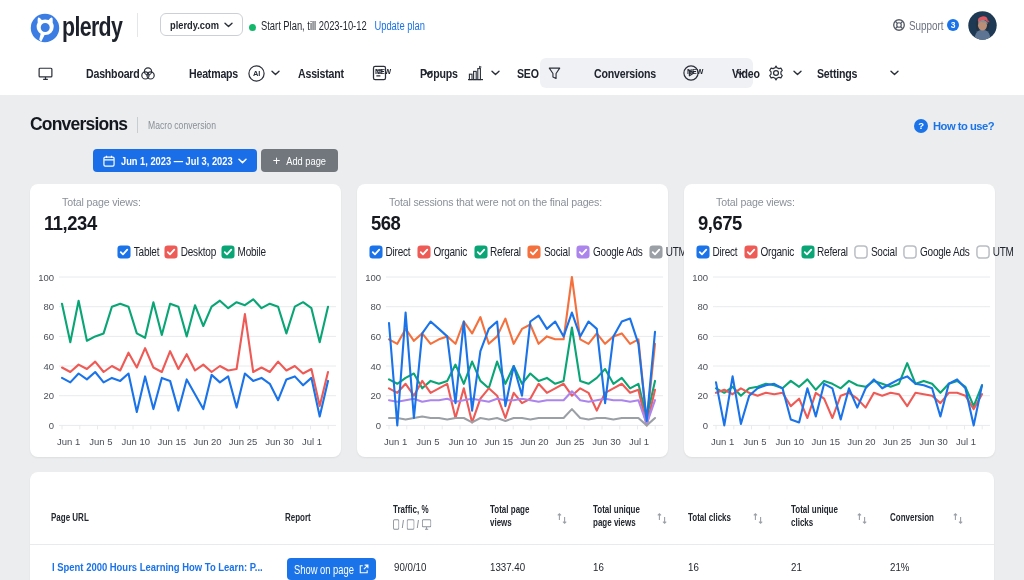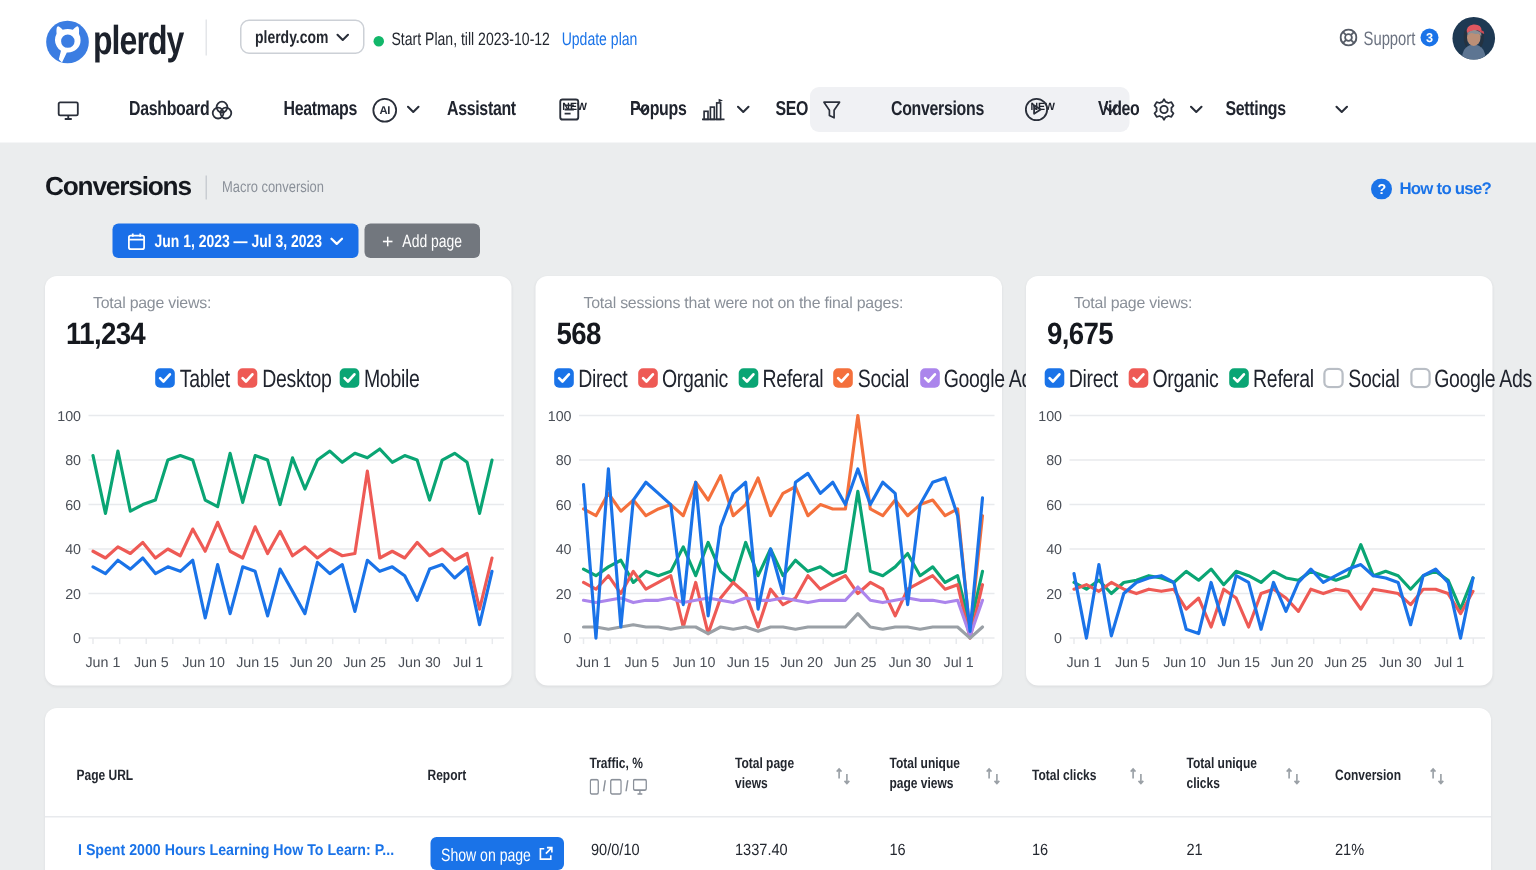--- a/index.html
+++ b/index.html
@@ -18,30 +18,30 @@
 .nitem { position:absolute; top:6px; height:30px; display:flex; align-items:center; font-size:10.6px; letter-spacing:-0.2px; font-weight:bold; color:#20242e;gap:28px; }
 .nitem svg { flex:none; }
 .nlbl { margin-left:5px; transform:scaleY(1.27); }
 .nitem.active { background:#f0f1f4; border-radius:6px; padding:0 8px; }
 .new { font-size:7px; font-weight:bold; margin-left:3px; letter-spacing:0; position:relative; top:-1.5px; }
 .crumb { position:absolute; left:30px; top:114px; display:flex; align-items:center; }
 .crumb h1 { font-size:17.5px; font-weight:bold; color:#15181e; letter-spacing:-0.8px; }
 .cdiv { width:1px; height:16px; background:#c9cdd2; margin:0 10px; }
 .macro { font-size:10.5px; color:#8a9099; transform:scaleX(0.82); transform-origin:0 50%; white-space:nowrap; }
 .howto { position:absolute; left:914px; top:119px; display:flex; align-items:center; font-size:11.2px; letter-spacing:-0.5px; font-weight:bold; color:#1a73e8; }
-.btns { position:absolute; left:32px; top:149px; display:flex;padding-left:43px; }
+.btns { position:absolute; left:50px; top:149px; display:flex;padding-left:43px; }
 .bblue { height:23px; background:#1a6fe8; border-radius:4px; color:#fff; font-size:9.3px; font-weight:bold; display:flex; align-items:center; padding:0 10px; }
 .bgray { height:23px; background:#72777e; border-radius:4px; color:#fff; font-size:9.3px; display:flex; align-items:center; padding:0 12px; margin-left:4px; }
 .bgray .plus { font-size:13px; margin-right:6px; transform:none; }
 .cards { position:absolute; left:30px; top:184px; display:flex; gap:16px; }
 .card { width:311px; height:273px; background:#fff; border-radius:8px; box-shadow:0 1px 2px rgba(25,30,40,0.07); position:relative; }
 .ct { position:absolute; left:32px; top:12px; font-size:10.6px; letter-spacing:-0.15px; color:#8a9099; white-space:nowrap; }
 .cn { position:absolute; left:14px; top:27px; font-size:20.5px; letter-spacing:-0.5px; font-weight:bold; color:#15181e; transform:scaleX(0.9); transform-origin:0 0; }
 .legend { position:absolute; left:12px; right:0; top:60.5px; display:flex; align-items:center; }
-.li { display:flex; align-items:center; font-size:13px; letter-spacing:-0.2px; color:#20242e; white-space:nowrap; }
+.li { display:flex; align-items:center; font-size:10px; letter-spacing:-0.2px; color:#20242e; white-space:nowrap; }
 .lt { margin-left:2.5px; transform:scaleY(1.28); }
 .chart { position:absolute; left:0; top:84px; }
 .tcard { position:absolute; left:30px; top:472px; width:964px; height:200px; background:#fff; border-radius:8px; box-shadow:0 1px 2px rgba(25,30,40,0.07); }
 .thead { position:absolute; top:0; left:0; right:0; height:73px; border-bottom:1px solid #e8eaed; }
 .th { position:absolute; font-size:10px; font-weight:bold; color:#23272f; line-height:13px; white-space:nowrap; transform:scaleX(0.8); transform-origin:0 50%; }
 .devs { display:flex; align-items:center; margin-top:2px; }
 .sl { color:#8a9099; font-size:10px; margin:0 3px; }
 .srt { position:absolute; }
 .trow { position:absolute; top:73px; left:0; right:0; height:50px; }
 .td { position:absolute; top:0; height:44px; display:flex; align-items:center; font-size:10.8px; color:#23272f; white-space:nowrap; transform:scaleX(0.9); transform-origin:0 50%; }

